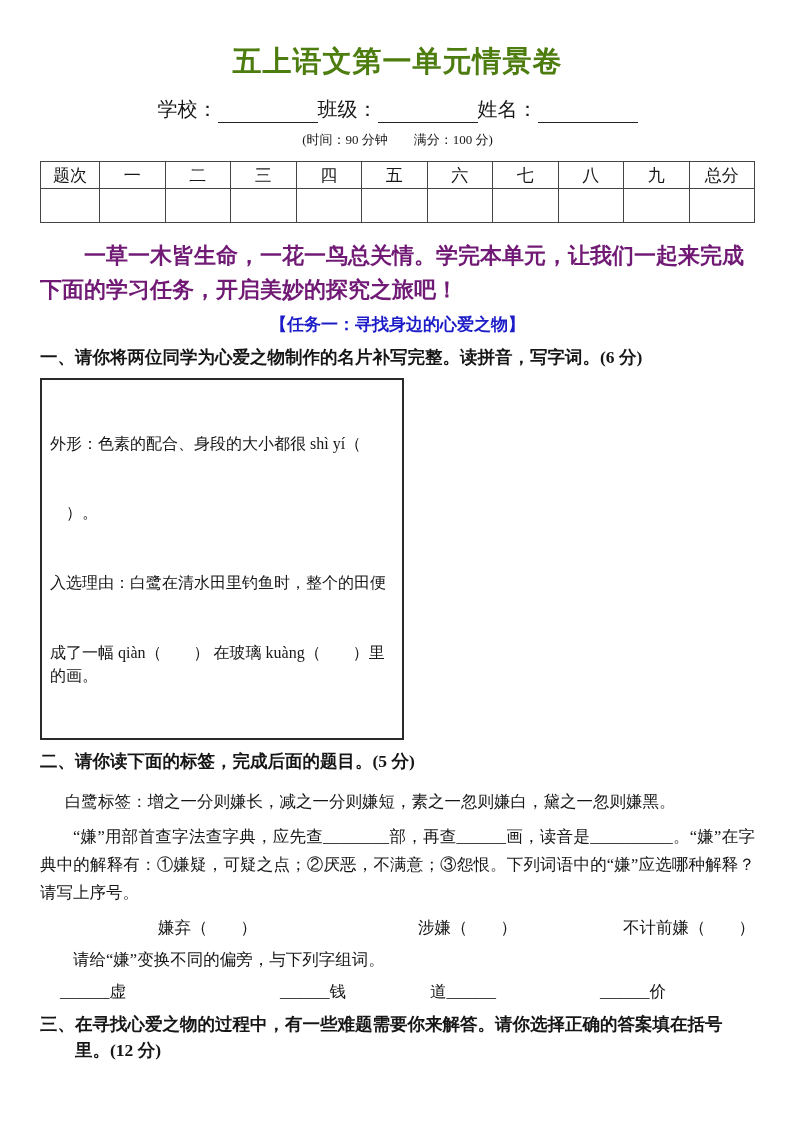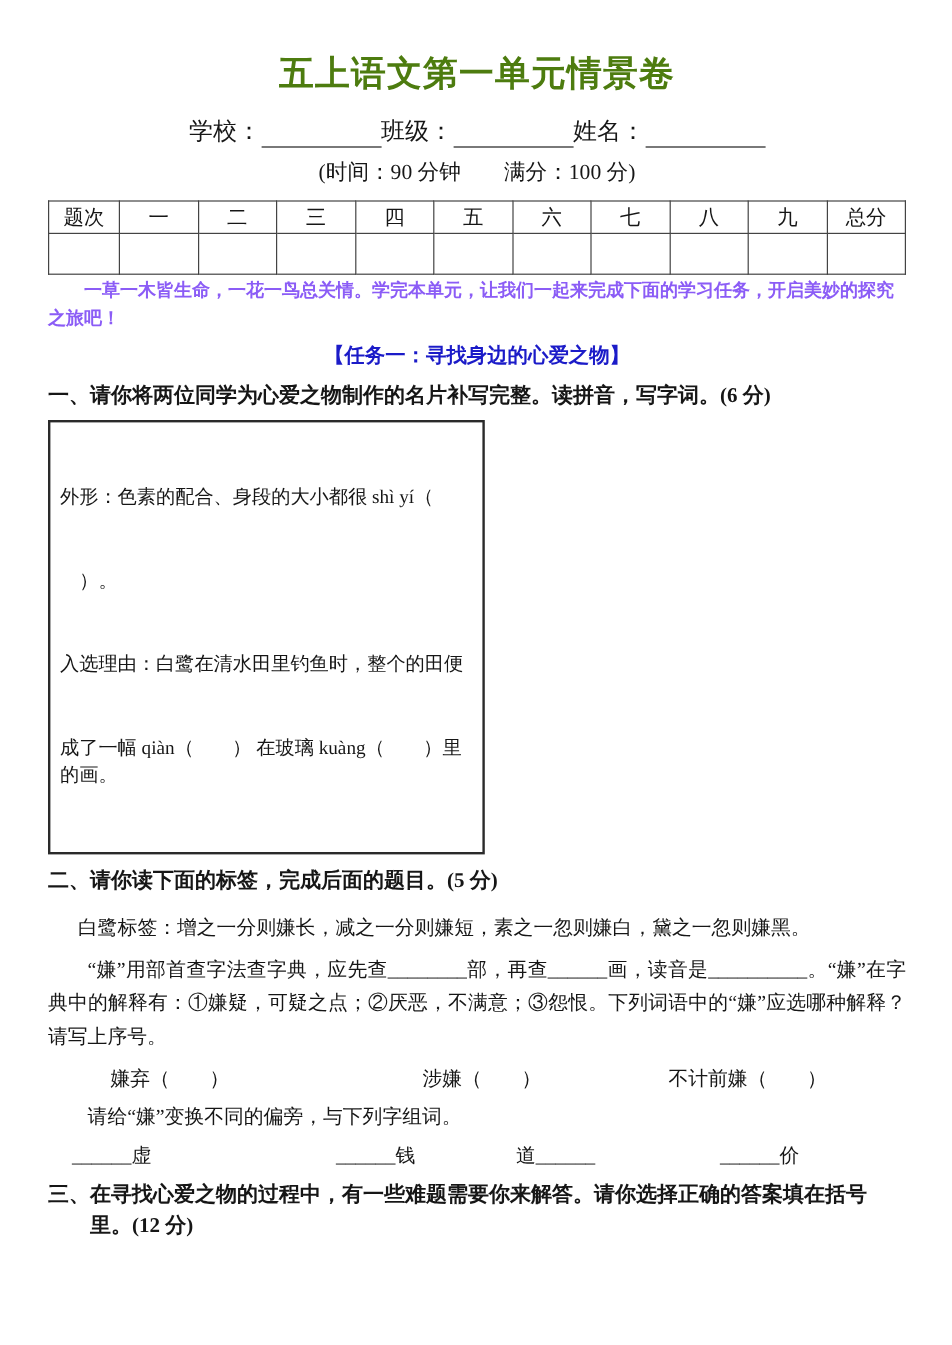--- a/index.html
+++ b/index.html
@@ -31,21 +31,21 @@
   .id-item{display:flex;align-items:flex-end;}
   .blank{
     display:inline-block;
     border-bottom:1.5px solid #222;
     height:1.05em;
   }
   .blank.w100{width:100px;}
   .meta{
     margin-top:8px;
     text-align:center;
-    font-size:18px;
+    font-size:13px;
   }
 
   
   table.score{
     width:715px;
     margin:12px auto 0 0;
     border-collapse:collapse;
     table-layout:fixed;
     font-size:17px;
     padding-left:35px;
@@ -54,24 +54,24 @@
     border:1.5px solid #444;
     text-align:center;
     padding:0;
   }
   table.score tr.hdr td{height:26px;}
   table.score tr.empty td{height:33px;}
   table.score td.first{width:58px;}
 
   
   .intro{
-    margin-top:3px;
-    color:#8b5cf6;
-    font-weight:bold;
-    font-size:15px;
+    margin-top:16px;
+    color:#701a75;
+    font-weight:bold;
+    font-size:22px;
     line-height:1.55;
     text-indent:2em;
   }
   .task-heading{
     margin-top:6px;
     text-align:center;
     color:#1b1bc8;
     font-weight:bold;
     font-size:17px;
   }
@@ -111,22 +111,23 @@
   }
   .para{
     margin-top:10px;
     font-size:16.5px;
     line-height:1.7;
     text-indent:2em;
     text-align:justify;
   }
   .words-row{
     display:flex;
-    margin:10px 0 0 52px;
-    font-size:16.5px;
+    margin:10px 0 0 16px;
+    font-size:16.5px;
+    justify-content:flex-end;
   }
   .words-row .w0{width:260px;}
   .words-row .w1{width:205px;}
   .sub-line{
     margin-top:10px;
     font-size:16.5px;
     text-indent:2em;
   }
   .radicals-row{
     display:flex;

